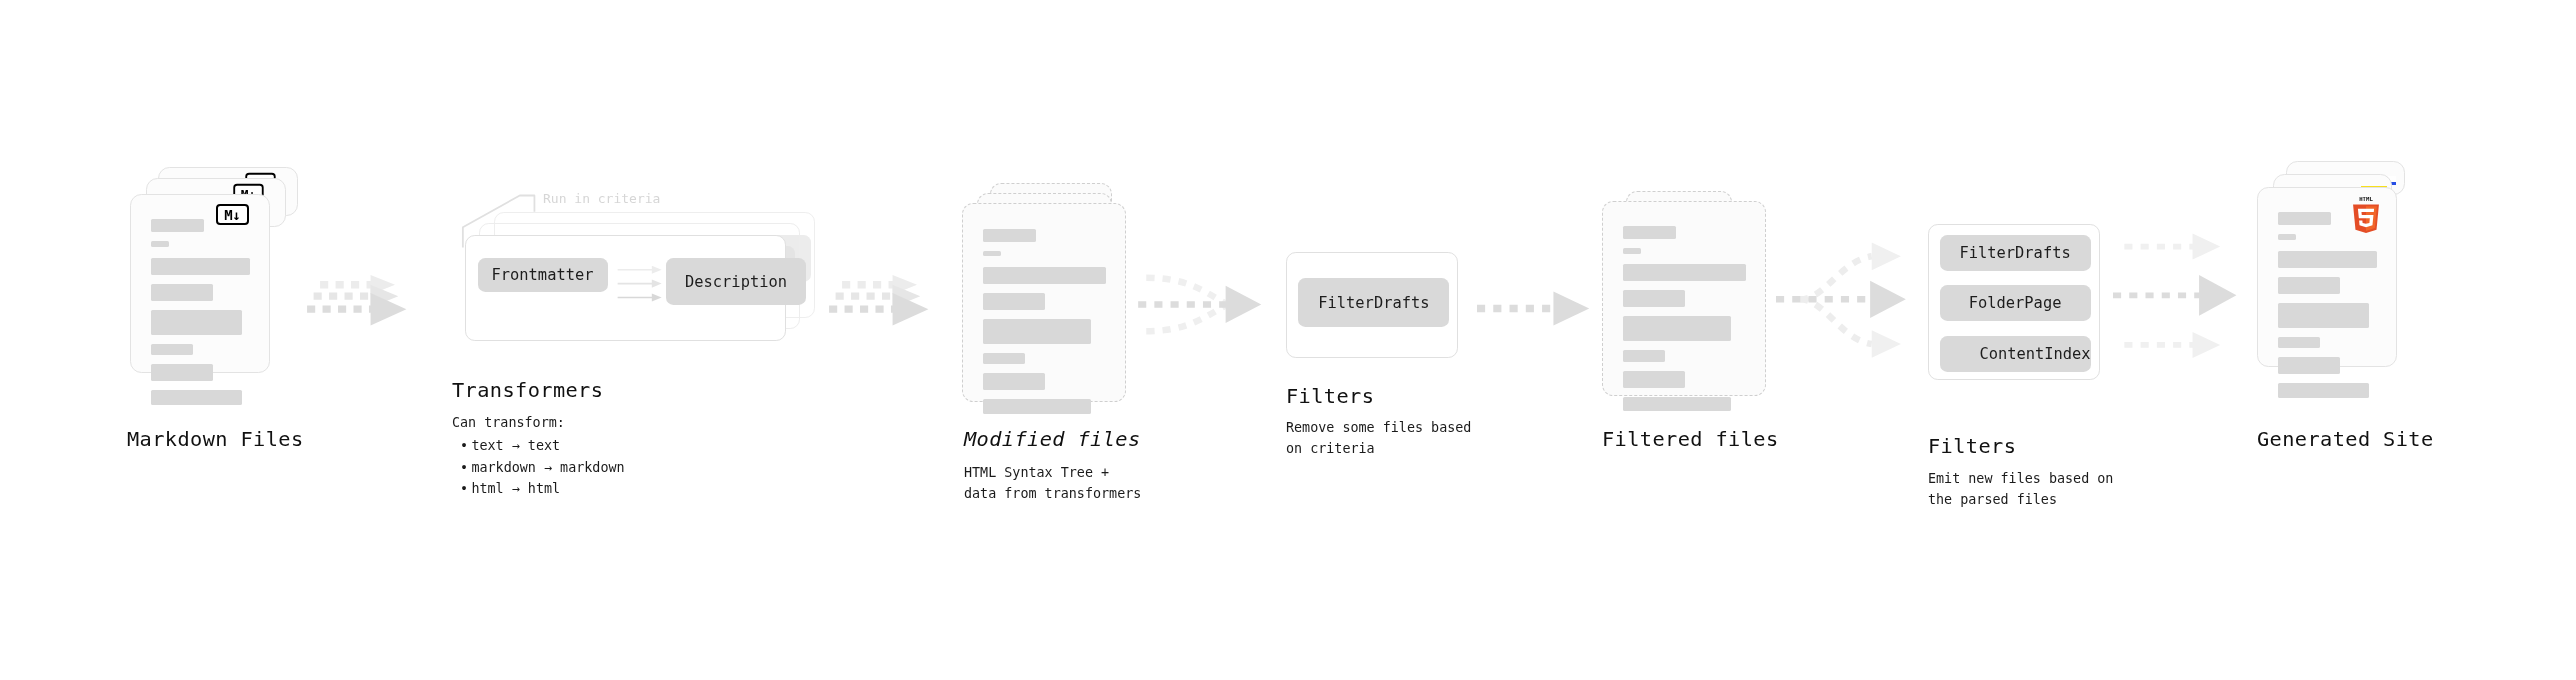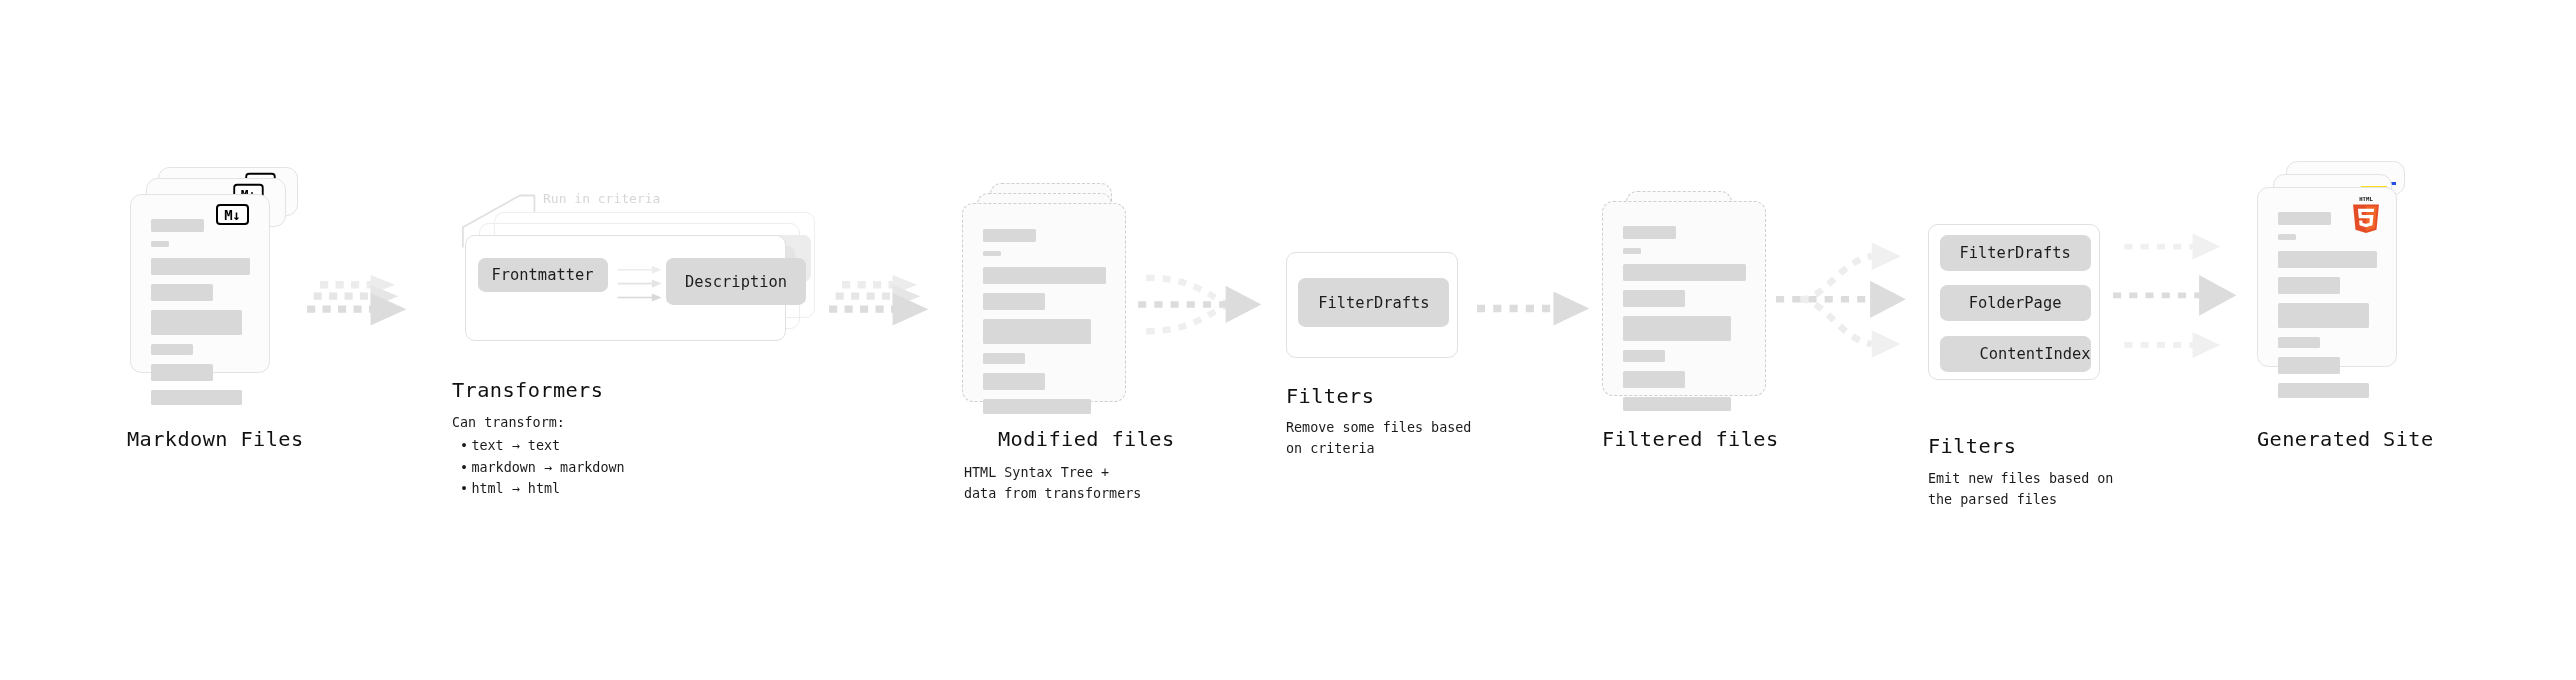--- a/index.html
+++ b/index.html
@@ -224,21 +224,21 @@
           <div class="bar" style="width:100%;height:17px;"></div>
           <div class="bar" style="width:62px;height:17px;"></div>
           <div class="bar" style="width:88%;height:25px;"></div>
           <div class="bar" style="width:42px;height:11.4px;"></div>
           <div class="bar" style="width:62px;height:17px;"></div>
           <div class="bar" style="width:88%;height:14.6px;"></div>
         </div>
       </div>
     </div>
   </div>
-  <div class="title" style="left:998px; top:427px;">Modified files</div>
+  <div class="title" style="left:964px; top:427px;font-style:italic;">Modified files</div>
   <div class="subtitle" style="left:964px; top:463px;">HTML Syntax Tree +
 data from transformers</div>
 
   <svg class="conn" style="left:1138px; top:268px;" width="138" height="81" viewBox="0 0 170 100">
     <g fill="none" stroke-width="8" stroke-dasharray="10 10">
       <path d="M10,12 C60,12 80,28 110,45" stroke="#efefef"></path>
       <path d="M10,78 C60,78 80,62 110,45" stroke="#efefef"></path>
       <line x1="0" y1="45" x2="110" y2="45" stroke="#dcdcdc"></line>
     </g>
     <polygon points="108,22 152,45 108,68" fill="#dcdcdc"></polygon>

